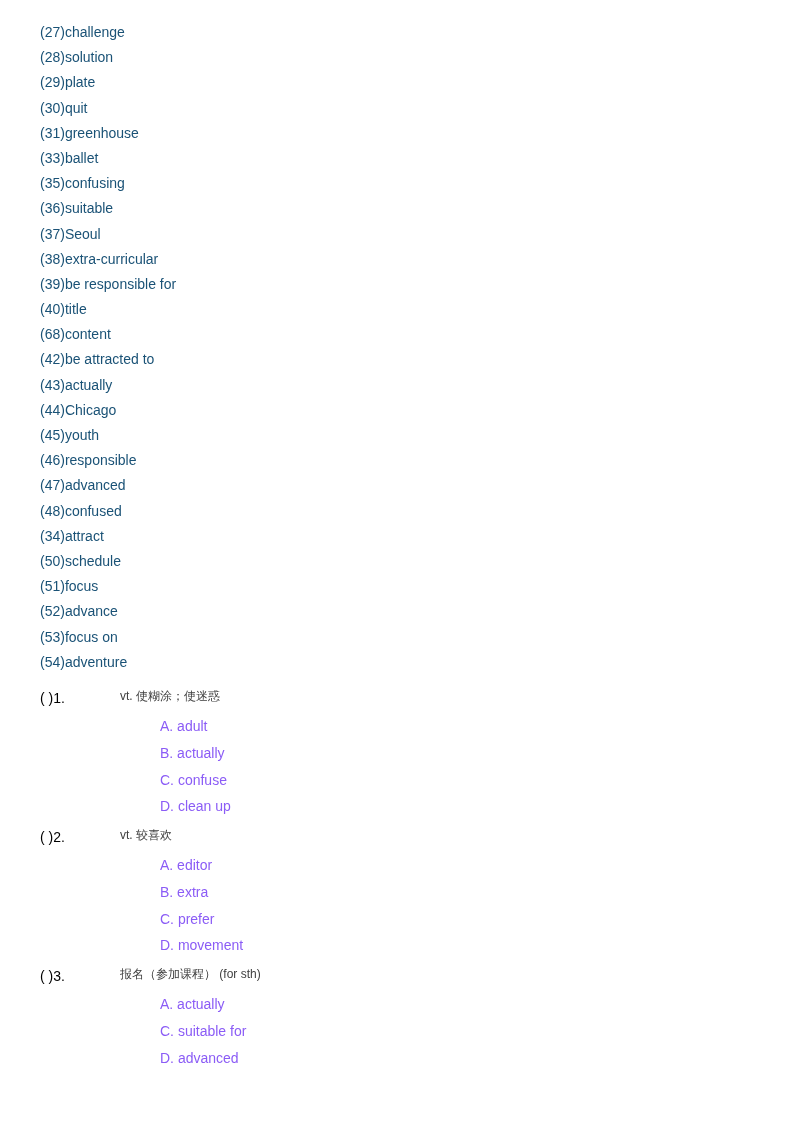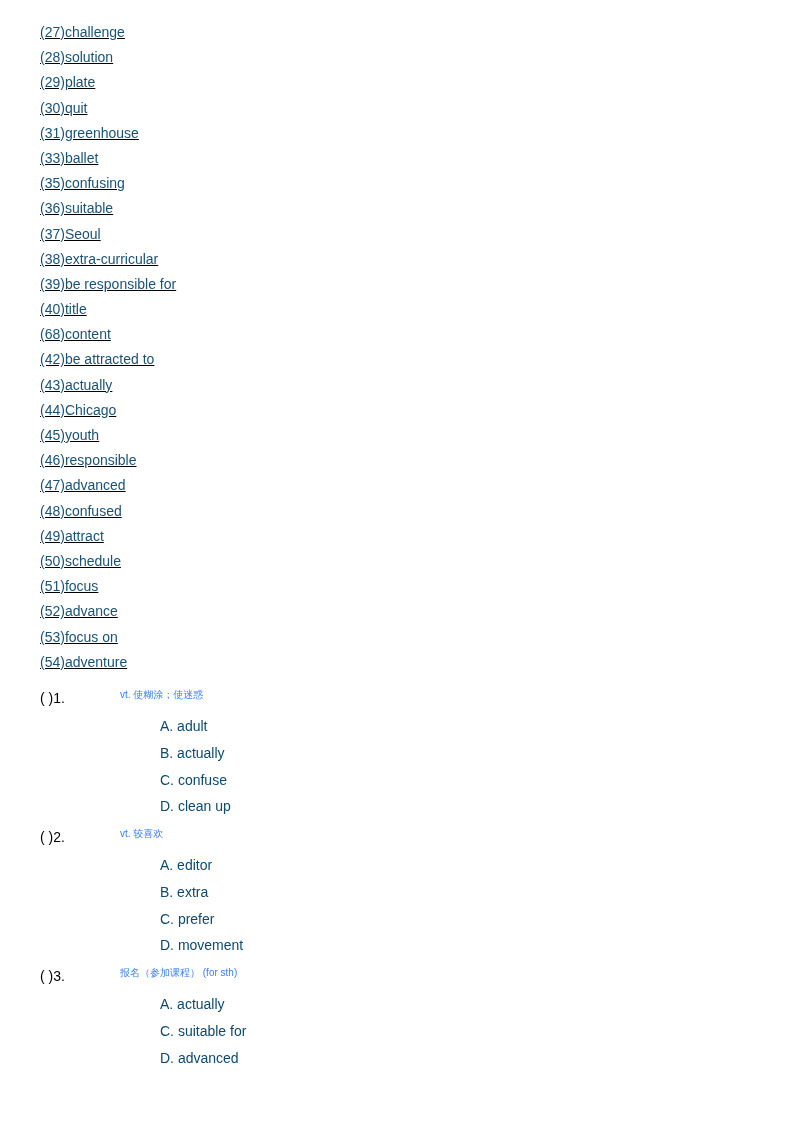--- a/index.html
+++ b/index.html
@@ -11,21 +11,20 @@
       background: #ffffff;
       font-family: Arial, sans-serif;
       font-size: 14px;
       color: #000000;
       padding: 20px 40px;
       width: 794px;
       min-height: 1123px;
     }
     .vocabulary-list {
       margin-bottom: 10px;
-      text-decoration: underline;
     }
     .vocab-item {
       line-height: 1.8;
       color: #1a5276;
       font-size: 14px;
     }
     .quiz-section {
       margin-top: 4px;
     }
     .quiz-question {
@@ -33,30 +32,30 @@
       align-items: flex-start;
       line-height: 1.9;
       margin-bottom: 2px;
     }
     .quiz-number {
       min-width: 80px;
       color: #000000;
       font-size: 14px;
     }
     .quiz-text {
-      color: #3b82f6;
-      font-size: 10px;
+      color: #404040;
+      font-size: 12px;
     }
     .quiz-options {
       margin-left: 120px;
       margin-bottom: 4px;
     }
     .quiz-option {
       line-height: 1.9;
-      color: #0c4a6e;
+      color: #8b5cf6;
       font-size: 14px;
     }
   </style>
 </head>
 <body>
 
 <div class="vocabulary-list">
 <div class="vocab-item">(27)challenge</div>
     <div class="vocab-item">(28)solution</div>
     <div class="vocab-item">(29)plate</div>
@@ -70,21 +69,21 @@
     <div class="vocab-item">(39)be responsible for</div>
     <div class="vocab-item">(40)title</div>
     <div class="vocab-item">(68)content</div>
     <div class="vocab-item">(42)be attracted to</div>
     <div class="vocab-item">(43)actually</div>
     <div class="vocab-item">(44)Chicago</div>
     <div class="vocab-item">(45)youth</div>
     <div class="vocab-item">(46)responsible</div>
     <div class="vocab-item">(47)advanced</div>
     <div class="vocab-item">(48)confused</div>
-    <div class="vocab-item">(49)attract</div>
+    <div class="vocab-item">(34)attract</div>
     <div class="vocab-item">(50)schedule</div>
     <div class="vocab-item">(51)focus</div>
     <div class="vocab-item">(52)advance</div>
     <div class="vocab-item">(53)focus on</div>
     <div class="vocab-item">(54)adventure</div>
   </div>
 
 <div class="quiz-section">
 <div>
       <div class="quiz-question">

